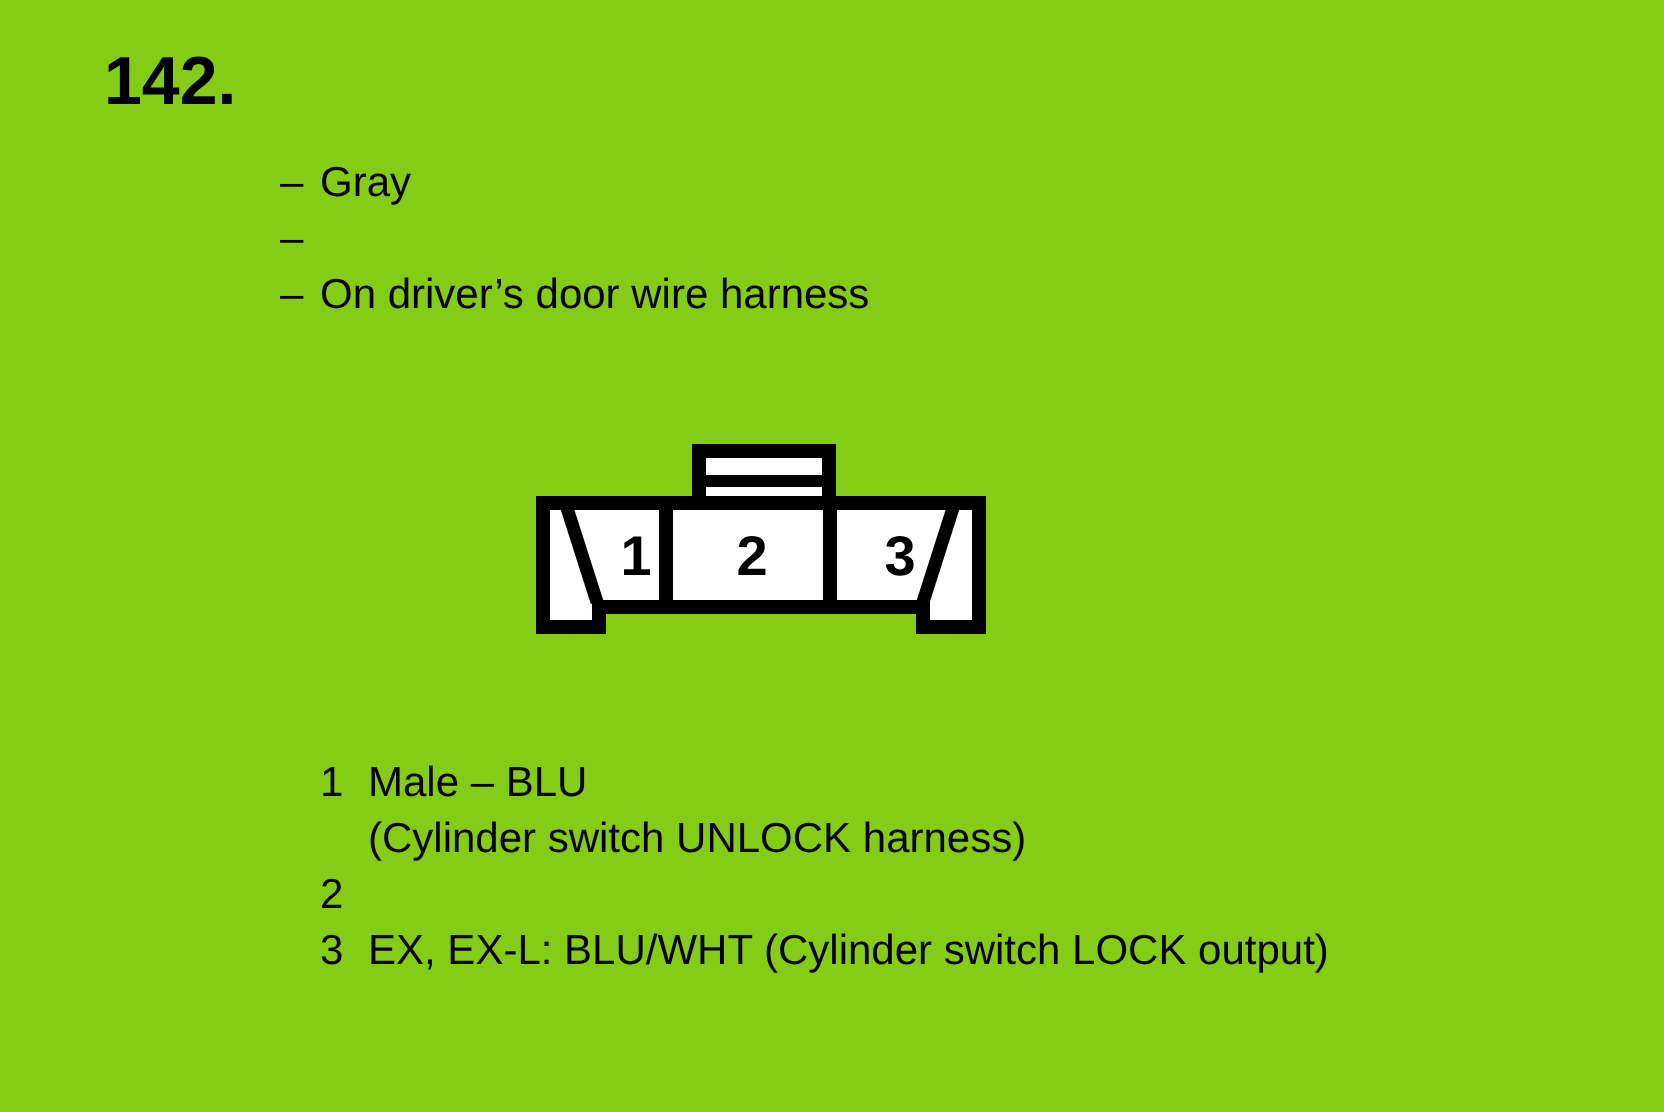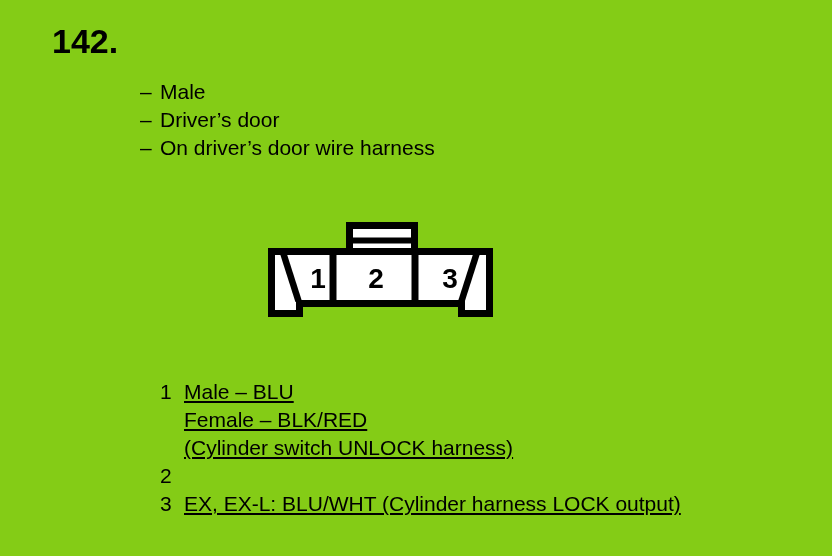--- a/index.html
+++ b/index.html
@@ -39,39 +39,38 @@
     left: 250px; top: 210px;
   }
   .legend {
     position: absolute;
     left: 160px; top: 378px;
     font-size: 21px;
     line-height: 28px;
   }
   .legend-item { display: flex; }
   .legend-pin { width: 24px; flex: none; }
-  .legend-lines { white-space: nowrap; text-decoration: underline; }
+  .legend-lines { white-space: nowrap; }
 </style>
 </head>
 <body>
 
 <div class="page">
 
   <div class="title-row">
     <span class="title-num">142.</span>
   </div>
 
   <div class="attr-list">
     <div class="attr-item">
       <span class="attr-dash">–</span>
-      <span>Male</span>
+      <span>Gray</span>
     </div>
     <div class="attr-item">
       <span class="attr-dash">–</span>
-      <span>Driver’s door</span>
     </div>
     <div class="attr-item">
       <span class="attr-dash">–</span>
       <span>On driver’s door wire harness</span>
     </div>
   </div>
 
   <svg class="connector-svg" width="260" height="125" viewBox="0 0 260 125">
 
     <rect x="99.5" y="15.5" width="65" height="26" fill="#ffffff" stroke="#000000" stroke-width="7"></rect>
@@ -88,28 +87,27 @@
     <text x="68" y="77.5" text-anchor="middle" font-family="Liberation Sans, sans-serif" font-size="28" font-weight="bold" fill="#000000">1</text>
     <text x="126" y="77.5" text-anchor="middle" font-family="Liberation Sans, sans-serif" font-size="28" font-weight="bold" fill="#000000">2</text>
     <text x="200" y="77.5" text-anchor="middle" font-family="Liberation Sans, sans-serif" font-size="28" font-weight="bold" fill="#000000">3</text>
   </svg>
 
   <div class="legend">
     <div class="legend-item">
       <span class="legend-pin">1</span>
       <div class="legend-lines">
         <div>Male – BLU</div>
-        <div>Female – BLK/RED</div>
         <div>(Cylinder switch UNLOCK harness)</div>
       </div>
     </div>
     <div class="legend-item">
       <span class="legend-pin">2</span>
     </div>
     <div class="legend-item">
       <span class="legend-pin">3</span>
       <div class="legend-lines">
-        <div>EX, EX-L: BLU/WHT (Cylinder harness LOCK output)</div>
+        <div>EX, EX-L: BLU/WHT (Cylinder switch LOCK output)</div>
       </div>
     </div>
   </div>
 
 </div>
 
 </body></html>

